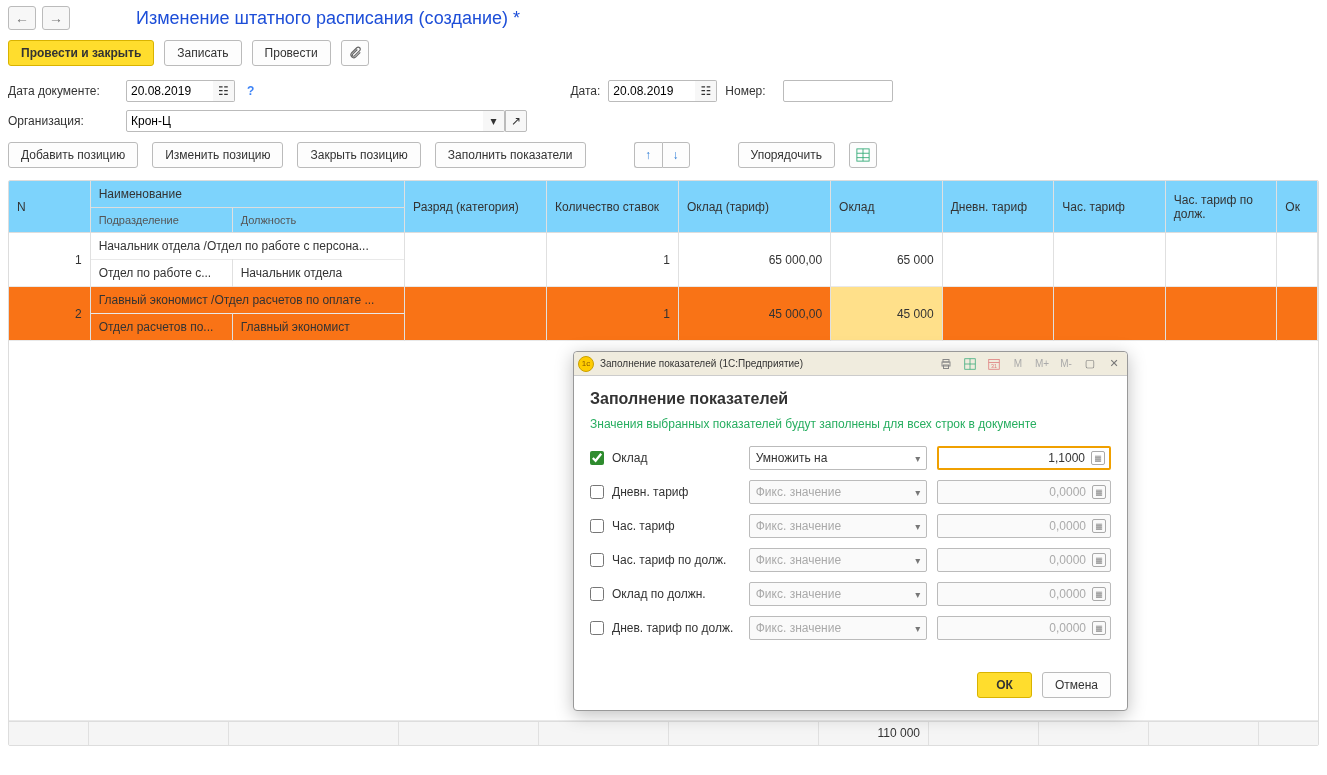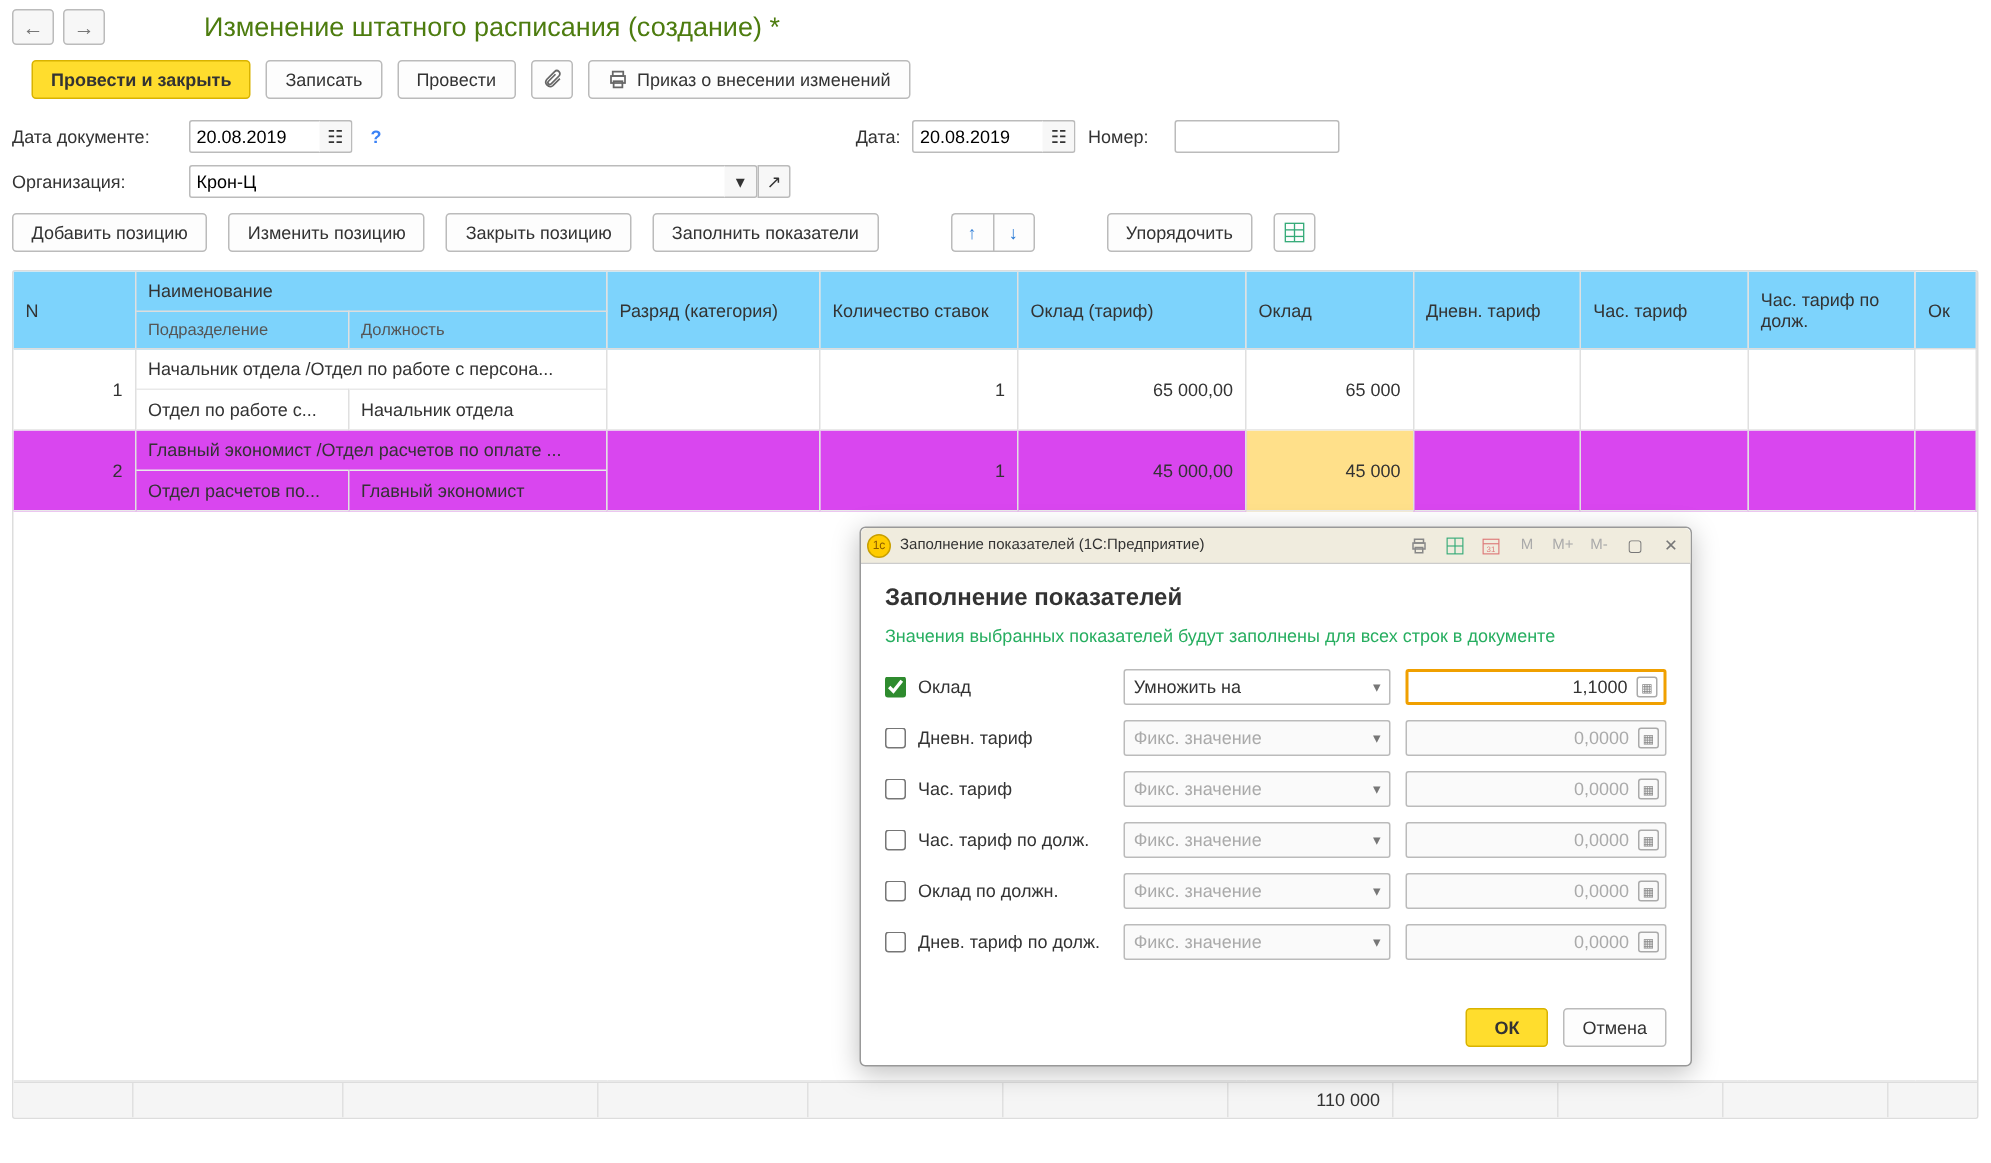--- a/index.html
+++ b/index.html
@@ -11,32 +11,32 @@
 }
 .app { width: 1327px; }
 
 
 .top-nav { padding: 6px 8px 0 8px; display: flex; align-items: flex-start; gap: 6px; }
 .nav-btn {
   width: 28px; height: 24px; border: 1px solid #bbb; background: #f7f7f7;
   border-radius: 3px; display: flex; align-items: center; justify-content: center;
   color: #777; cursor: pointer; font-size: 14px;
 }
-.page-title { font-size: 18px; font-weight: normal; color: #4d7c0f; margin-left: 60px; margin-top: 2px; }
+.page-title { font-size: 18px; font-weight: normal; color: #1d4ed8; margin-left: 60px; margin-top: 2px; }
 
 
 .toolbar { padding: 10px 8px; display: flex; gap: 10px; align-items: center; }
 .btn {
   height: 26px; border: 1px solid #bbb; background: #fdfdfd;
   border-radius: 3px; padding: 0 12px; cursor: pointer;
   display: inline-flex; align-items: center; gap: 6px;
   font-size: 12px; color: #333;
 }
 .btn-primary {
-  background: #ffdd2d; border-color: #d9b300; font-weight: bold; margin-left: 13px;
+  background: #ffdd2d; border-color: #d9b300; font-weight: bold;
 }
 .btn-icon { width: 28px; padding: 0; justify-content: center; }
 
 
 .form-row { padding: 4px 8px; display: flex; align-items: center; gap: 8px; }
 .field-label { min-width: 110px; color: #333; }
 .text-input {
   height: 22px; border: 1px solid #bbb; border-radius: 2px;
   padding: 0 4px; font-size: 12px; background: #fff;
 }
@@ -59,21 +59,21 @@
 .arrow-pair .btn-icon:last-child { border-radius: 0 3px 3px 0; }
 
 
 .grid-wrap { margin: 6px 8px 0 8px; border: 1px solid #ddd; border-radius: 2px; overflow: hidden; }
 table.grid { width: 100%; border-collapse: collapse; table-layout: fixed; }
 .grid th, .grid td { border-right: 1px solid #e0e0e0; padding: 6px 8px; text-align: left; vertical-align: middle; font-size: 12px; }
 .grid thead th { background: #7dd3fc; font-weight: normal; color: #333; height: 26px; border-bottom: 1px solid #ddd; border-top: none; }
 .grid thead tr.subh th { height: 24px; font-size: 11px; color: #555; border-bottom: 1px solid #ddd; }
 .grid tbody tr { border-bottom: 1px solid #e9e9e9; }
 .grid td.num { text-align: right; }
-.grid .sel td { background: #d946ef; }
+.grid .sel td { background: #f97316; }
 .grid .sel td.highlight { background: #ffe08a; }
 .grid-footer { background: #f5f5f5; border-top: 1px solid #ddd; height: 24px; display: flex; }
 .grid-footer .cell { border-right: 1px solid #e0e0e0; padding: 4px 8px; }
 
 
 .dialog {
   position: absolute; left: 573px; top: 351px;
   width: 555px;
   border: 1px solid #999; border-radius: 4px;
   box-shadow: 0 4px 18px rgba(0,0,0,0.25);
@@ -126,30 +126,20 @@
   <div class="toolbar">
     <button class="btn btn-primary">Провести и закрыть</button>
     <button class="btn">Записать</button>
     <button class="btn">Провести</button>
     <button class="btn btn-icon">
       <span>
         <svg width="14" height="14" viewBox="0 0 24 24" fill="none" stroke="#666" stroke-width="2">
             <path d="M21 11l-8 8a5 5 0 01-7-7l9-9a3.5 3.5 0 015 5l-9 9a2 2 0 01-3-3l8-8"></path>
           </svg>
       </span>
-    </button>
-    <button class="btn">
-      <span>
-        <svg width="14" height="14" viewBox="0 0 24 24" fill="none" stroke="#666" stroke-width="2">
-            <rect x="6" y="3" width="12" height="5"></rect>
-            <rect x="4" y="8" width="16" height="8"></rect>
-            <rect x="7" y="14" width="10" height="7"></rect>
-          </svg>
-      </span>
-      <span>Приказ о внесении изменений</span>
     </button>
   </div>
 
   <div class="form-row">
     <span class="field-label">Дата документе:</span>
     <span class="inline-group">
       <input class="text-input w-date" value="20.08.2019" style="">
       <span class="input-btn">
         <span>☷</span>
       </span>

